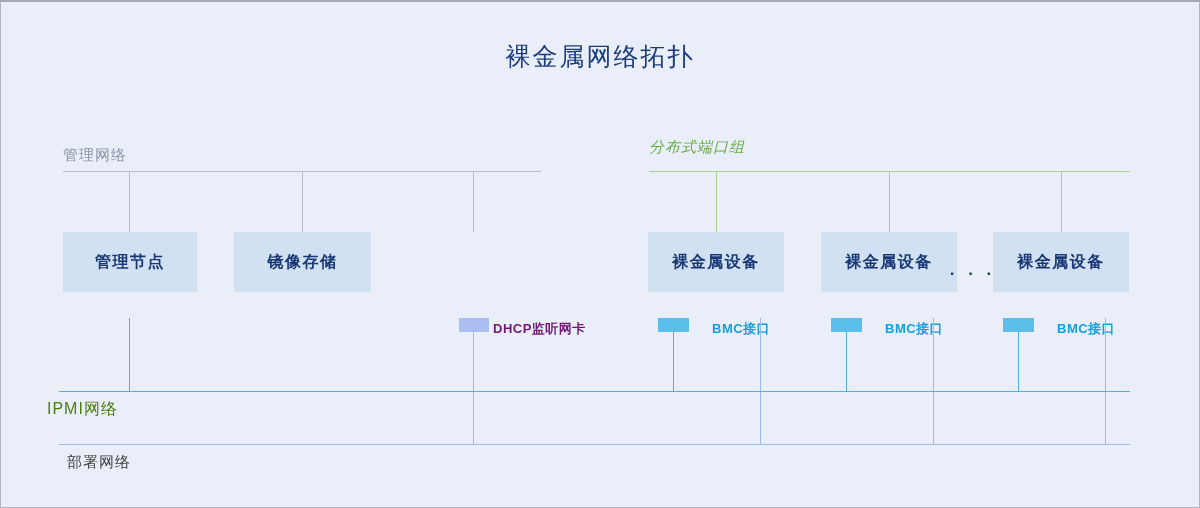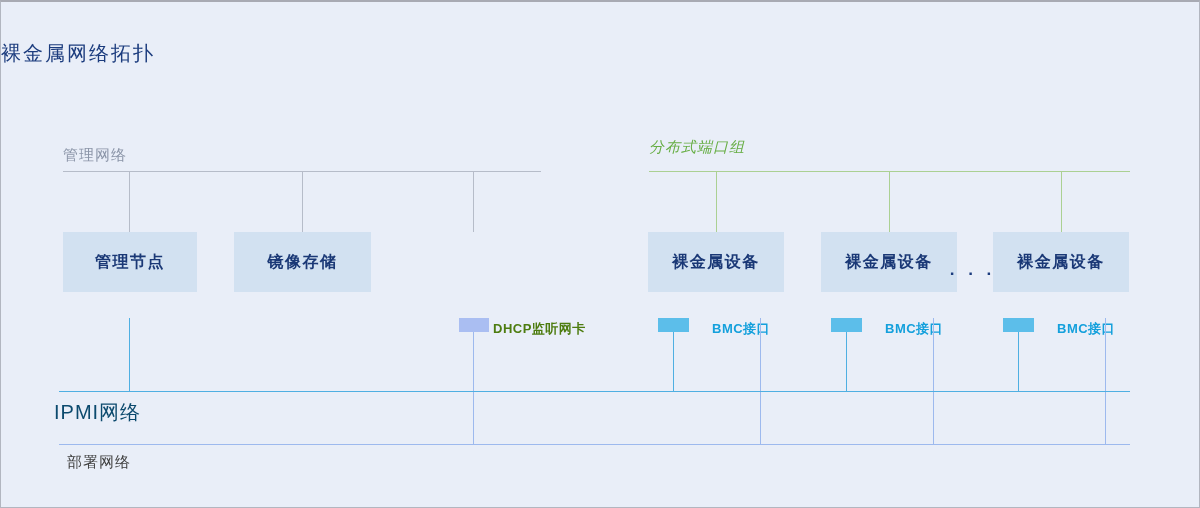--- a/index.html
+++ b/index.html
@@ -2,44 +2,44 @@
 <html><head>
 <meta charset="utf-8">
 <style>
   html,body{margin:0;padding:0;background:#ffffff;}
   .canvas{
     position:relative;width:1200px;height:508px;box-sizing:border-box;
     background:#e9eef8;border:1px solid #b2b6c0;border-top:2px solid #a8aab3;
     font-family:"Liberation Sans","DejaVu Sans",sans-serif;overflow:hidden;
   }
   .title{
-    position:absolute;left:0;right:0;top:38px;text-align:left;
-    font-size:20px;font-weight:500;color:#1c3c7e;letter-spacing:2px;
+    position:absolute;left:0;right:0;top:38px;text-align:center;
+    font-size:25px;font-weight:500;color:#1c3c7e;letter-spacing:2px;
   }
   .sec-label{position:absolute;font-size:15px;letter-spacing:1px;}
   .mgmt-label{left:62px;top:144px;color:#8b95a8;}
   .dpg-label{left:648px;top:136px;color:#67ae45;font-style:italic;}
-  .ipmi-label{left:53px;top:397px;color:#0c4a6e;font-size:20px;}
+  .ipmi-label{left:46px;top:397px;color:#4d7c0f;font-size:16px;}
   .deploy-label{left:66px;top:451px;color:#404040;}
   .hline{position:absolute;height:1px;}
   .vline{position:absolute;width:1px;}
   .gray{background:#b6bcc9;}
   .green{background:#abd093;}
   .cyan{background:#4fafe2;}
   .peri{background:#9db9ee;}
   .node{
     position:absolute;top:230px;height:60px;background:#d2e1f1;
     display:flex;align-items:center;justify-content:center;
     font-size:16px;font-weight:600;color:#1a3876;letter-spacing:1.5px;
   }
   .tab{position:absolute;top:316px;height:14px;}
   .dhcp-tab{left:458px;width:30px;background:#aabef2;}
   .bmc-tab{width:31px;background:#5cbeea;}
   .port-label{position:absolute;top:318px;font-size:13px;font-weight:600;letter-spacing:0.5px;}
-  .dhcp-text{left:492px;color:#4d7c0f;}
+  .dhcp-text{left:492px;color:#701a75;}
   .bmc-text{color:#14a0dc;padding-left:20px;}
   .dots{
     position:absolute;left:948px;top:262px;width:48px;text-align:center;
     color:#1c3c7e;font-size:17px;font-weight:700;letter-spacing:4px;white-space:nowrap;
   }
 </style>
 </head>
 <body>
 
 <div class="canvas">

